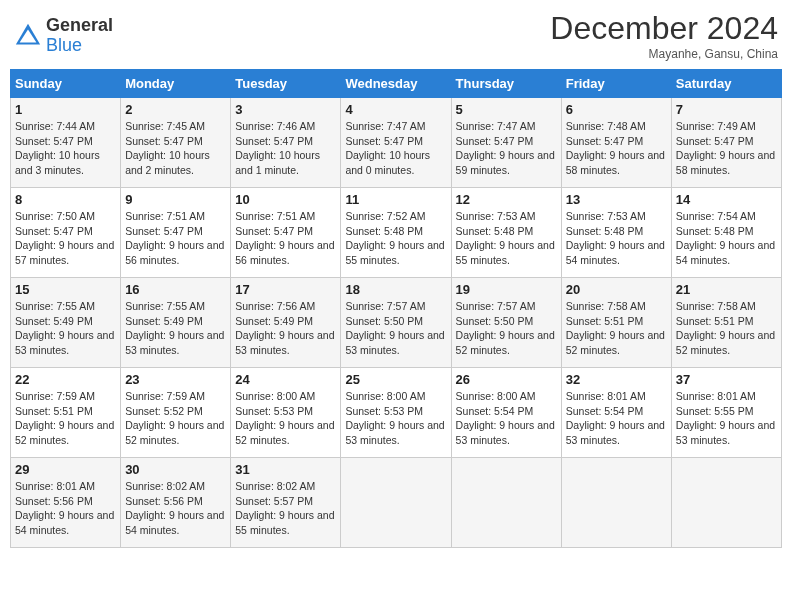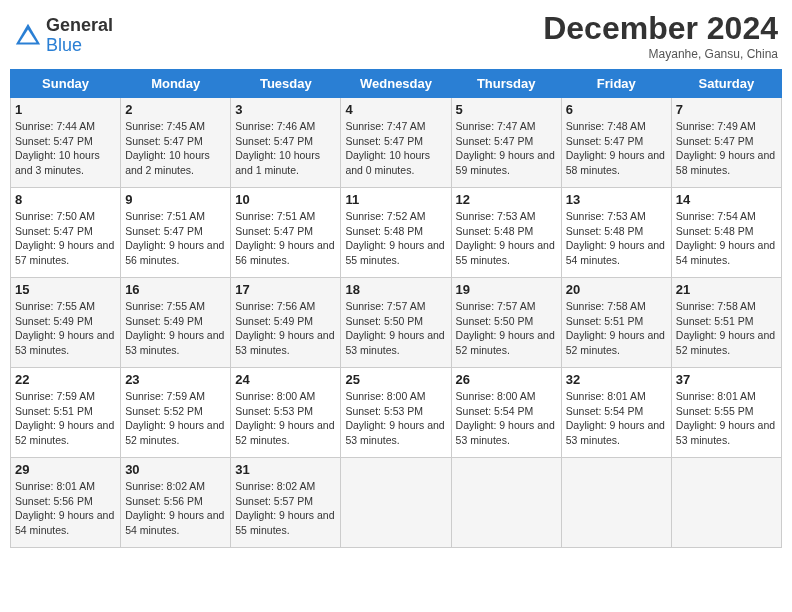--- a/index.html
+++ b/index.html
@@ -39,37 +39,37 @@
     }
     .logo-icon {
       width: 28px;
       height: 28px;
     }
     .title-block {
       text-align: right;
     }
     .month-title {
       font-size: 32px;
-      font-weight: bold;
+      font-weight: normal;
       color: #333;
     }
     .location-title {
       font-size: 12px;
       color: #555;
     }
     .calendar {
       width: 100%;
       border-collapse: collapse;
       font-size: 11px;
     }
     .calendar thead tr th {
       background-color: #2a7fd4;
       color: #fff;
-      padding: 6px 16px;
-      text-align: center;
+      padding: 6px 4px;
+      text-align: left;
       font-size: 13px;
       font-weight: bold;
       border: 1px solid #2a7fd4;
     }
     .calendar tbody tr td {
       border: 1px solid #ccc;
       vertical-align: top;
       padding: 4px 4px;
       width: calc(100% / 7);
       height: 90px;

